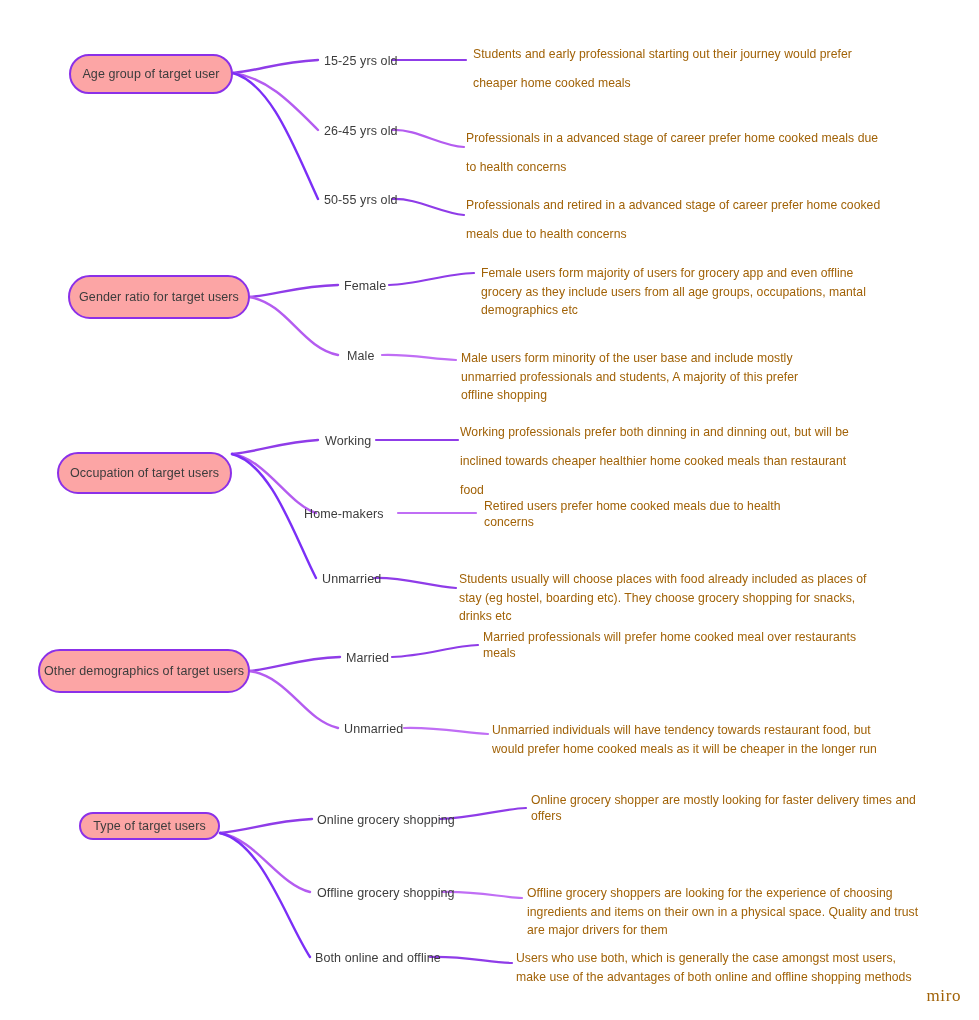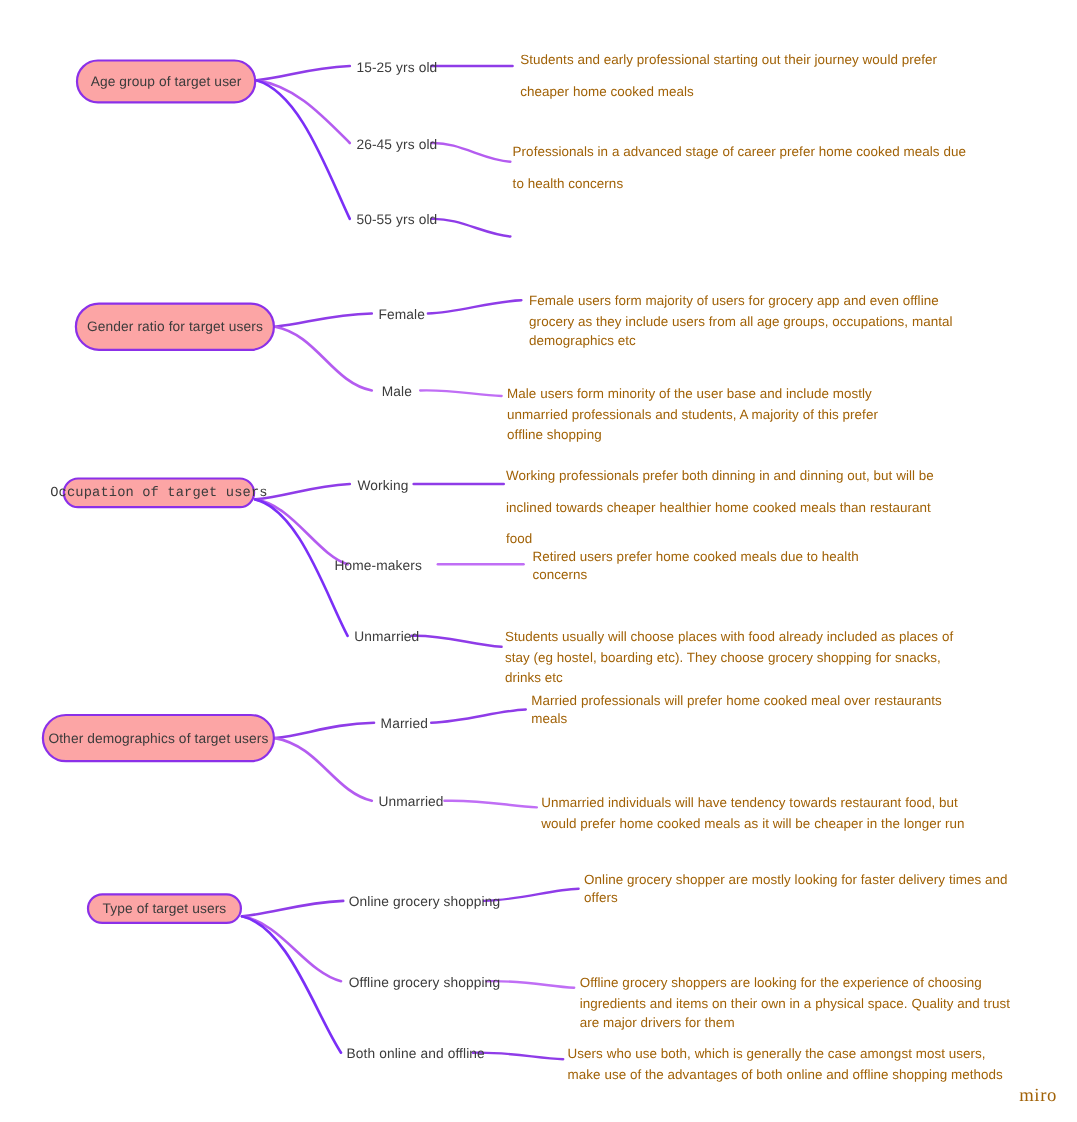--- a/index.html
+++ b/index.html
@@ -124,31 +124,32 @@
 
   <div class="root-node" style="left:69px; top:54px; width:164px; height:40px;">
     <span>Age group of target user</span>
   </div>
   <div class="branch-label" style="left:324px; top:61px;"><span>15-25 yrs old</span></div>
   <div class="branch-label" style="left:324px; top:131px;"><span>26-45 yrs old</span></div>
   <div class="branch-label" style="left:324px; top:200px;"><span>50-55 yrs old</span></div>
 
   <div class="leaf-text wide" style="left:473px; top:40px; width:420px;">Students and early professional starting out their journey would prefer cheaper home cooked meals</div>
   <div class="leaf-text wide" style="left:466px; top:124px; width:420px;">Professionals in a advanced stage of career prefer home cooked meals due to health concerns</div>
+  <div class="leaf-text wide" style="left:466px; top:191px; width:420px;">Professionals and retired in a advanced stage of career prefer home cooked meals due to health concerns</div>
 
   <div class="root-node" style="left:68px; top:275px; width:182px; height:44px;">
     <span>Gender ratio for target users</span>
   </div>
   <div class="branch-label" style="left:344px; top:286px;"><span>Female</span></div>
   <div class="branch-label" style="left:347px; top:356px;"><span>Male</span></div>
 
   <div class="leaf-text tight" style="left:481px; top:264px; width:410px;">Female users form majority of users for grocery app and even offline grocery as they include users from all age groups, occupations, mantal demographics etc</div>
   <div class="leaf-text tight" style="left:461px; top:349px; width:350px;">Male users form minority of the user base and include mostly unmarried professionals and students, A majority of this prefer offline shopping</div>
 
-  <div class="root-node" style="left:57px; top:434px; width:175px; height:28px;font-family:Liberation Mono, monospace;">
+  <div class="root-node" style="left:57px; top:452px; width:175px; height:42px;">
     <span>Occupation of target users</span>
   </div>
   <div class="branch-label" style="left:325px; top:441px;"><span>Working</span></div>
   <div class="branch-label" style="left:304px; top:514px;"><span>Home-makers</span></div>
   <div class="branch-label" style="left:322px; top:579px;"><span>Unmarried</span></div>
 
   <div class="leaf-text wide" style="left:460px; top:418px; width:400px;">Working professionals prefer both dinning in and dinning out, but will be inclined towards cheaper healthier home cooked meals than restaurant food</div>
   <div class="leaf-text single" style="left:484px; top:514px; width:330px;">Retired users prefer home cooked meals due to health concerns</div>
   <div class="leaf-text tight" style="left:459px; top:570px; width:408px;">Students usually will choose places with food already included as places of stay (eg hostel, boarding etc). They choose grocery shopping for snacks, drinks etc</div>
 

